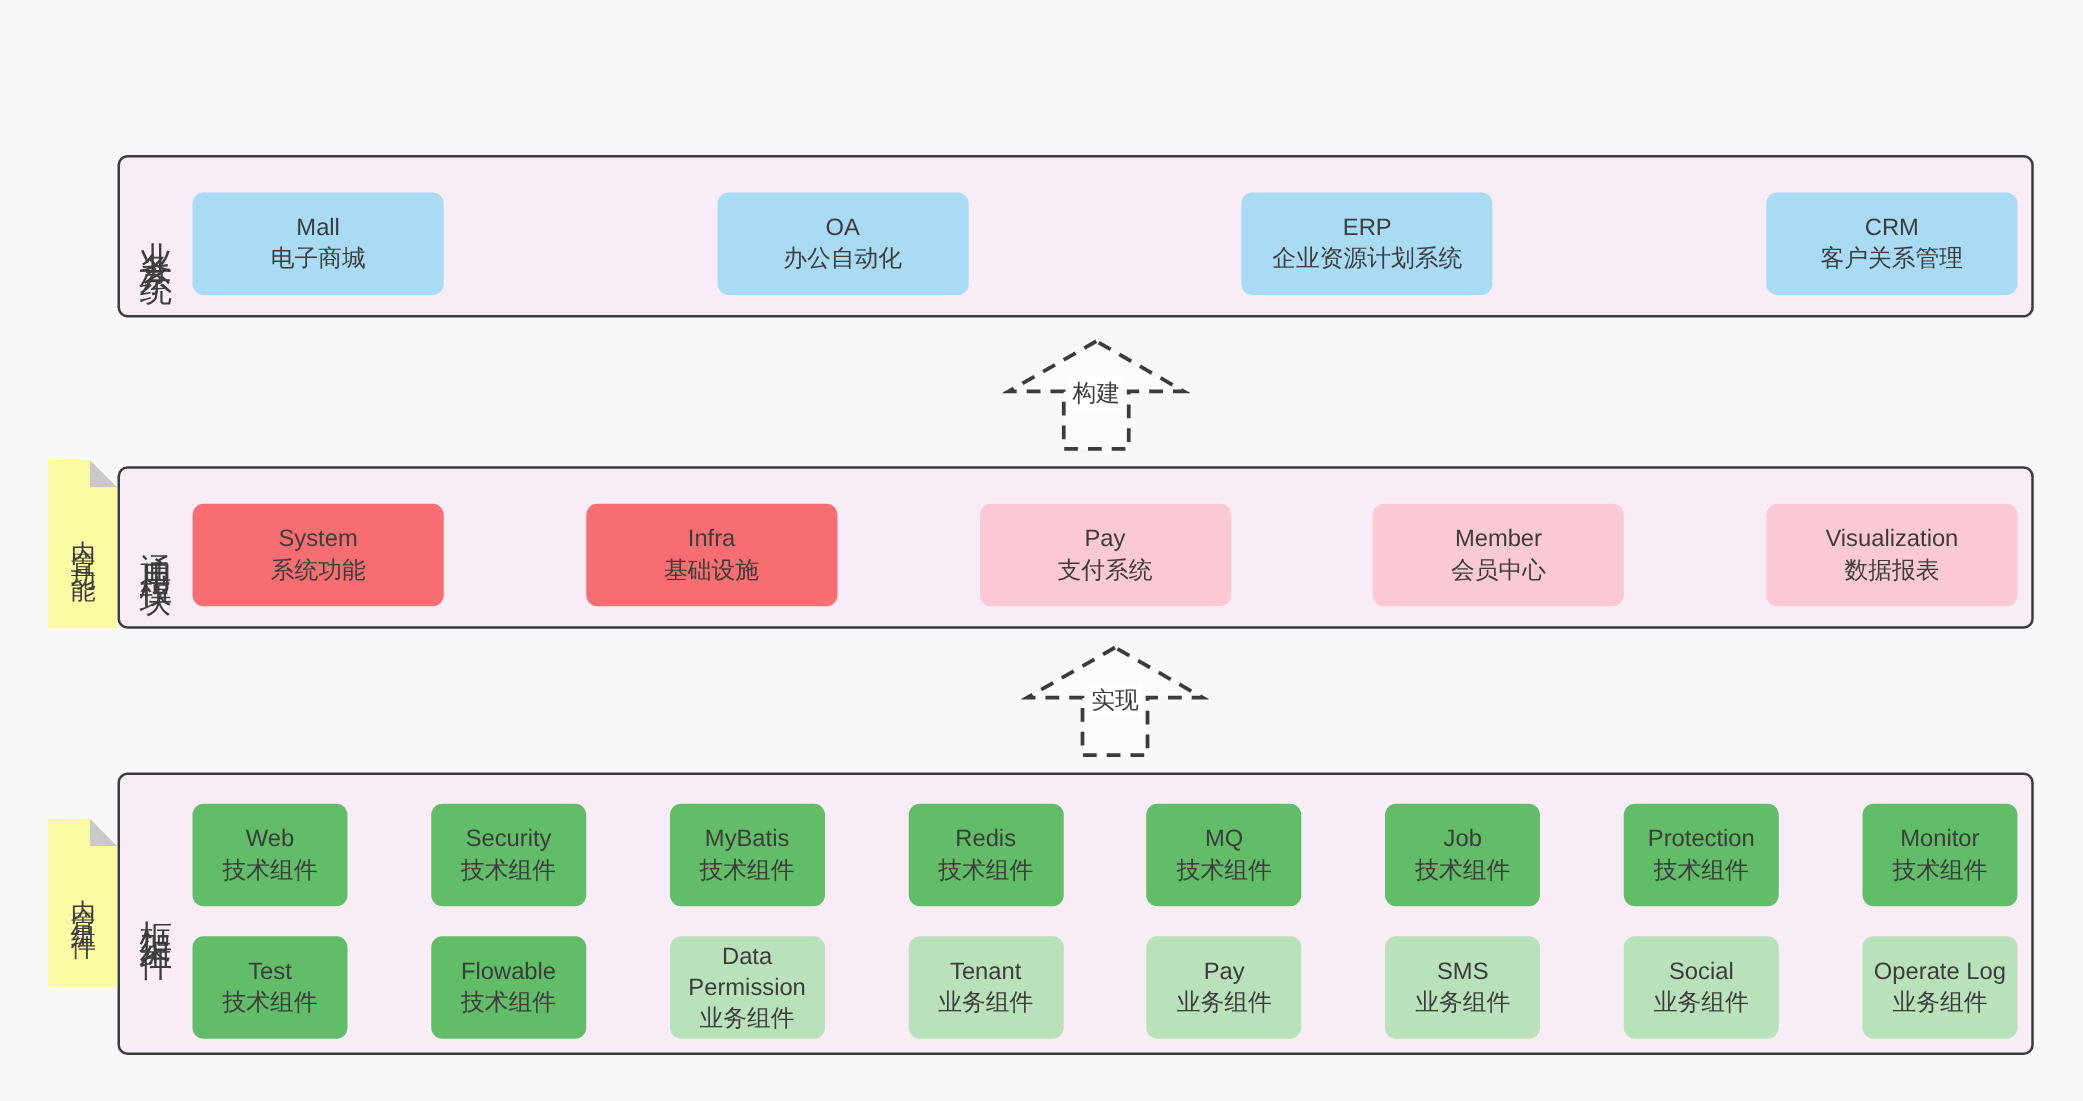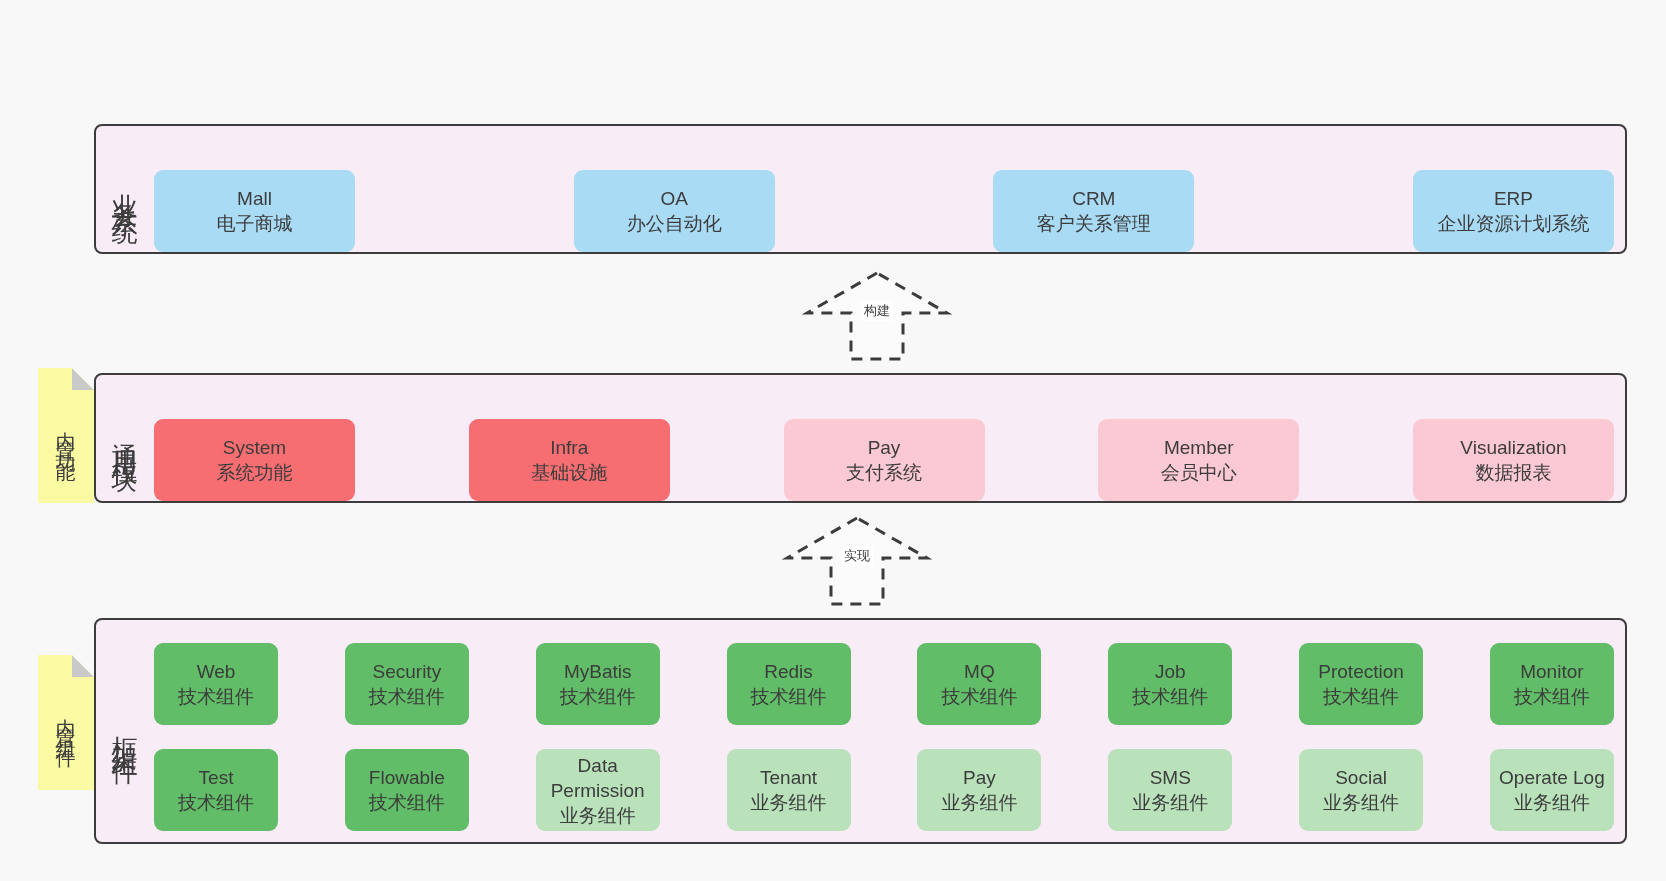--- a/index.html
+++ b/index.html
@@ -32,21 +32,21 @@
   .panel-title{
     width:58px;flex:0 0 58px;
     display:flex;align-items:center;justify-content:center;
   }
   .panel-title span{
     writing-mode:vertical-rl;text-orientation:upright;
     font-size:26px;letter-spacing:8px;line-height:1;
     color:var(--text);
   }
   .panel-body{
-    flex:1;display:flex;align-items:flex-end;justify-content:space-between;
+    flex:1;display:flex;align-items:center;justify-content:space-between;
     padding:12px 11px 0 0;
   }
   .panel-3 .panel-body{flex-direction:column;justify-content:center;gap:24px;}
   .panel-3 .row{width:100%;display:flex;justify-content:space-between;align-items:center;}
 
   
   .box{
     height:82px;border-radius:9px;
     display:flex;flex-direction:column;align-items:center;justify-content:center;
     text-align:center;font-size:19px;line-height:25px;color:var(--text);
@@ -75,25 +75,25 @@
     position:absolute;top:0;right:0;width:22px;height:22px;
     background:var(--tag-fold);
     clip-path:polygon(0 0,100% 100%,0 100%);
   }
   .tag-1{top:368px;}
   .tag-2{top:655px;}
 
   
   .arrow{position:absolute;width:150px;height:92px;z-index:2;}
   .arrow-1{left:802px;top:270px;}
-  .arrow-2{left:782px;top:515px;}
+  .arrow-2{left:817px;top:515px;}
   .arrow svg{display:block;width:150px;height:92px;}
   .arrow-label{
     position:absolute;left:50%;top:31px;transform:translateX(-50%);
-    background:#ffffff;padding:1px 3px;font-size:13px;white-space:nowrap;
+    background:#ffffff;padding:1px 3px;font-size:19px;white-space:nowrap;
   }
 </style>
 </head>
 <body>
 
 <div class="stage">
 
   <section class="panel panel-1">
     <div class="panel-title">
       <span>业务系统</span>
@@ -101,26 +101,26 @@
     <div class="panel-body">
         <div class="box v-blue">
           <div class="box-name">Mall</div>
           <div class="box-sub">电子商城</div>
         </div>
         <div class="box v-blue">
           <div class="box-name">OA</div>
           <div class="box-sub">办公自动化</div>
         </div>
         <div class="box v-blue">
+          <div class="box-name">ERP</div>
+          <div class="box-sub">企业资源计划系统</div>
+        </div>
+        <div class="box v-blue">
           <div class="box-name">CRM</div>
           <div class="box-sub">客户关系管理</div>
-        </div>
-        <div class="box v-blue">
-          <div class="box-name">ERP</div>
-          <div class="box-sub">企业资源计划系统</div>
         </div>
       </div>
   </section>
 
   <div class="arrow arrow-1">
     <svg viewBox="0 0 150 92">
       <path d="M75 3 L5 43 L49 43 L49 89 L101 89 L101 43 L145 43 Z" fill="#fbfbfb" stroke="#3c3c3c" stroke-width="3" stroke-dasharray="11 8"></path>
     </svg>
     <span class="arrow-label">构建</span>
   </div>

